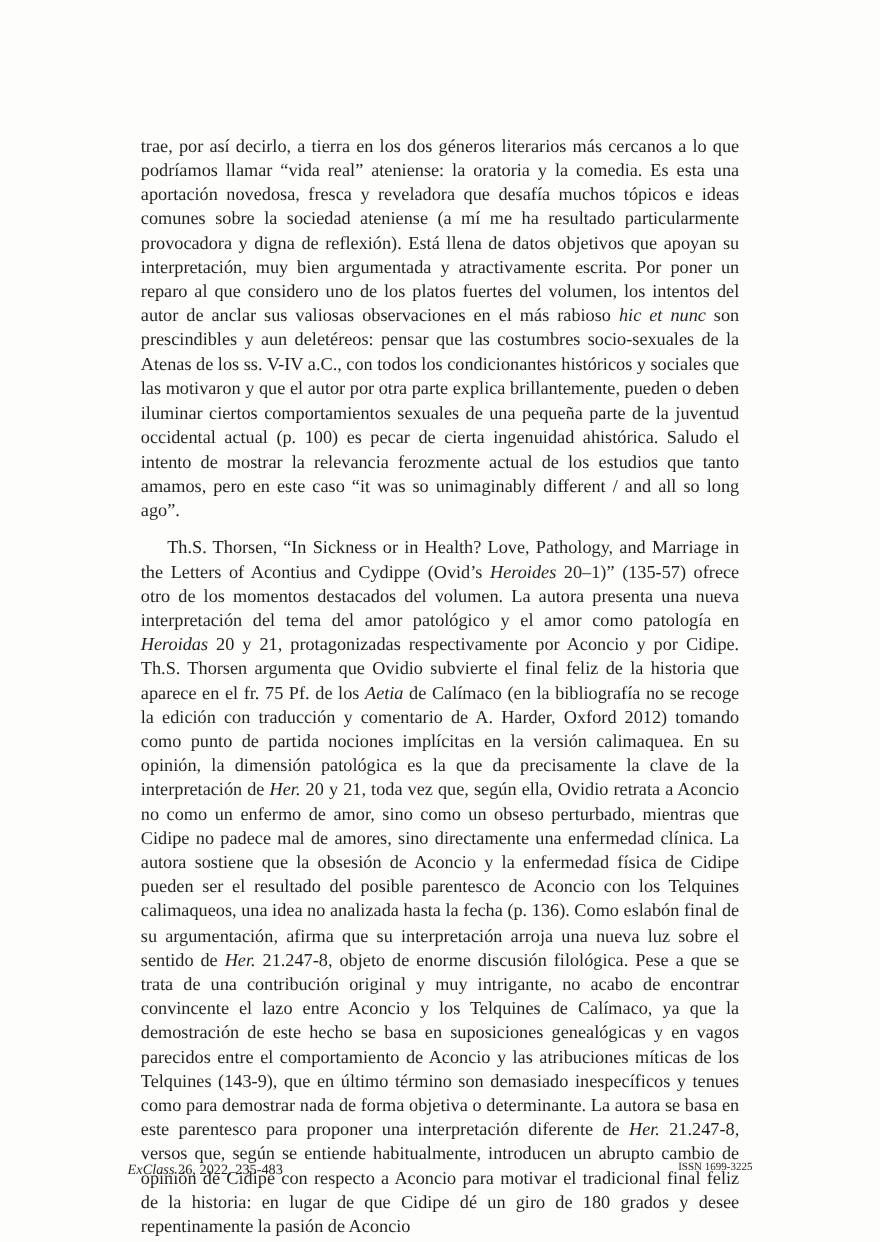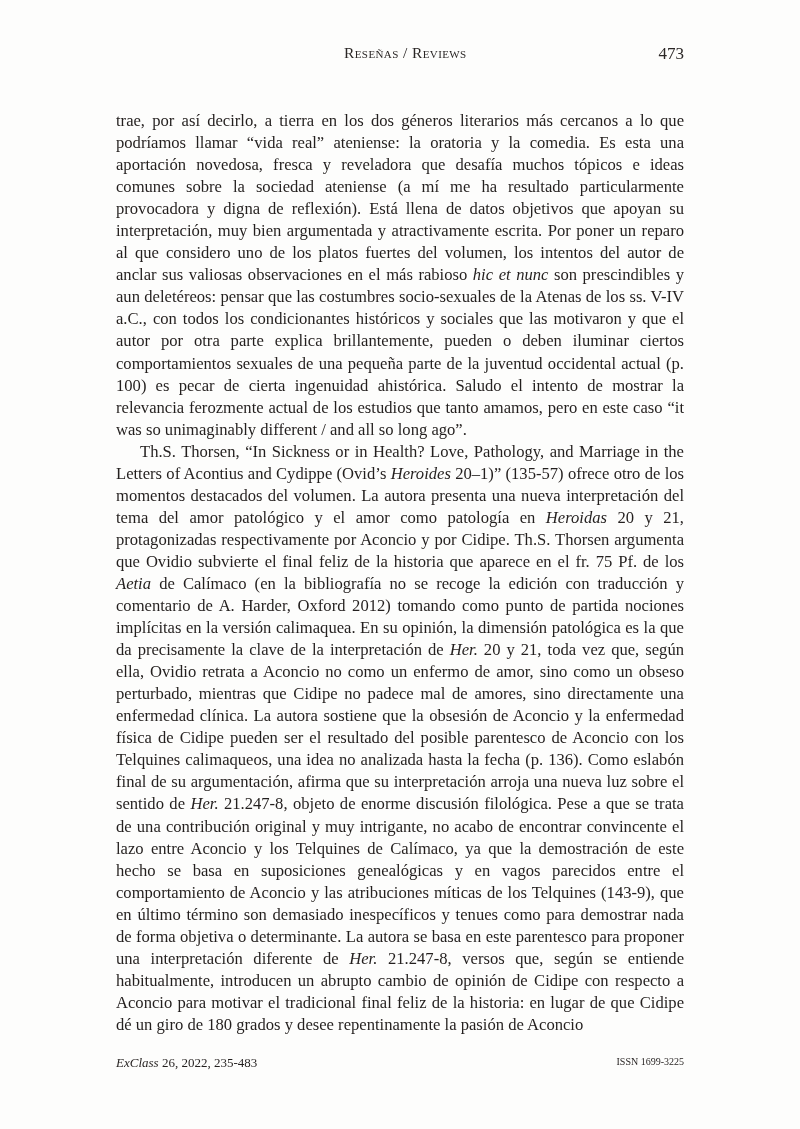--- a/index.html
+++ b/index.html
@@ -45,21 +45,21 @@
   }
 
   
   .text-column {
     position: absolute;
     top: 110px;
     left: 116px;
     width: 568px;
   }
   .body-par {
-    margin: 0;
+    margin: 12px;
     font-size: 16.6px;
     line-height: 22.05px;
     text-align: justify;
     text-justify: inter-word;
     color: #231f1e;
     hyphens: none;
   }
   .body-par.indented {
     text-indent: 24px;
   }
@@ -93,24 +93,20 @@
     font-size: 10px;
     white-space: nowrap;
     color: #231f1e;
   }
 </style>
 </head>
 <body>
 
 <div class="page">
 
-  <div class="running-head">
-    <span class="rh-title">Reseñas / Reviews</span>
-    <span class="rh-folio">473</span>
-  </div>
 
   <div class="text-column">
 
     <p class="body-par"><span>trae, por así decirlo, a tierra en los dos géneros literarios más cercanos a lo que podríamos llamar “vida real” ateniense: la oratoria y la comedia. Es esta una aportación novedosa, fresca y reveladora que desafía muchos tópicos e ideas comunes sobre la sociedad ateniense (a mí me ha resultado particularmente provocadora y digna de reflexión). Está llena de datos objetivos que apoyan su interpretación, muy bien argumentada y atractivamente escrita. Por poner un reparo al que considero uno de los platos fuertes del volumen, los intentos del autor de anclar sus valiosas observaciones en el más rabioso </span><span class="it">hic et nunc</span><span> son prescindibles y aun deletéreos: pensar que las costumbres socio-sexuales de la Atenas de los ss. V-IV a.C., con todos los condicionantes históricos y sociales que las motivaron y que el autor por otra parte explica brillantemente, pueden o deben iluminar ciertos comportamientos sexuales de una pequeña parte de la juventud occidental actual (p. 100) es pecar de cierta ingenuidad ahistórica. Saludo el intento de mostrar la relevancia ferozmente actual de los estudios que tanto amamos, pero en este caso “it was so unimaginably different / and all so long ago”.</span></p>
 
     <p class="body-par indented"><span>Th.S. Thorsen, “In Sickness or in Health? Love, Pathology, and Marriage in the Letters of Acontius and Cydippe (Ovid’s </span><span class="it">Heroides</span><span> 20–1)” (135-57) ofrece otro de los momentos destacados del volumen. La autora presenta una nueva interpretación del tema del amor patológico y el amor como patología en </span><span class="it">Heroidas</span><span> 20 y 21, protagonizadas respectivamente por Aconcio y por Cidipe. Th.S. Thorsen argumenta que Ovidio subvierte el final feliz de la historia que aparece en el fr. 75 Pf. de los </span><span class="it">Aetia</span><span> de Calímaco (en la bibliografía no se recoge la edición con traducción y comentario de A. Harder, Oxford 2012) tomando como punto de partida nociones implícitas en la versión calimaquea. En su opinión, la dimensión patológica es la que da precisamente la clave de la interpretación de </span><span class="it">Her.</span><span> 20 y 21, toda vez que, según ella, Ovidio retrata a Aconcio no como un enfermo de amor, sino como un obseso perturbado, mientras que Cidipe no padece mal de amores, sino directamente una enfermedad clínica. La autora sostiene que la obsesión de Aconcio y la enfermedad física de Cidipe pueden ser el resultado del posible parentesco de Aconcio con los Telquines calimaqueos, una idea no analizada hasta la fecha (p. 136). Como eslabón final de su argumentación, afirma que su interpretación arroja una nueva luz sobre el sentido de </span><span class="it">Her.</span><span> 21.247-8, objeto de enorme discusión filológica. Pese a que se trata de una contribución original y muy intrigante, no acabo de encontrar convincente el lazo entre Aconcio y los Telquines de Calímaco, ya que la demostración de este hecho se basa en suposiciones genealógicas y en vagos parecidos entre el comportamiento de Aconcio y las atribuciones míticas de los Telquines (143-9), que en último término son demasiado inespecíficos y tenues como para demostrar nada de forma objetiva o determinante. La autora se basa en este parentesco para proponer una interpretación diferente de </span><span class="it">Her.</span><span> 21.247-8, versos que, según se entiende habitualmente, introducen un abrupto cambio de opinión de Cidipe con respecto a Aconcio para motivar el tradicional final feliz de la historia: en lugar de que Cidipe dé un giro de 180 grados y desee repentinamente la pasión de Aconcio</span></p>
 
   </div>
 
   <div class="footer">

